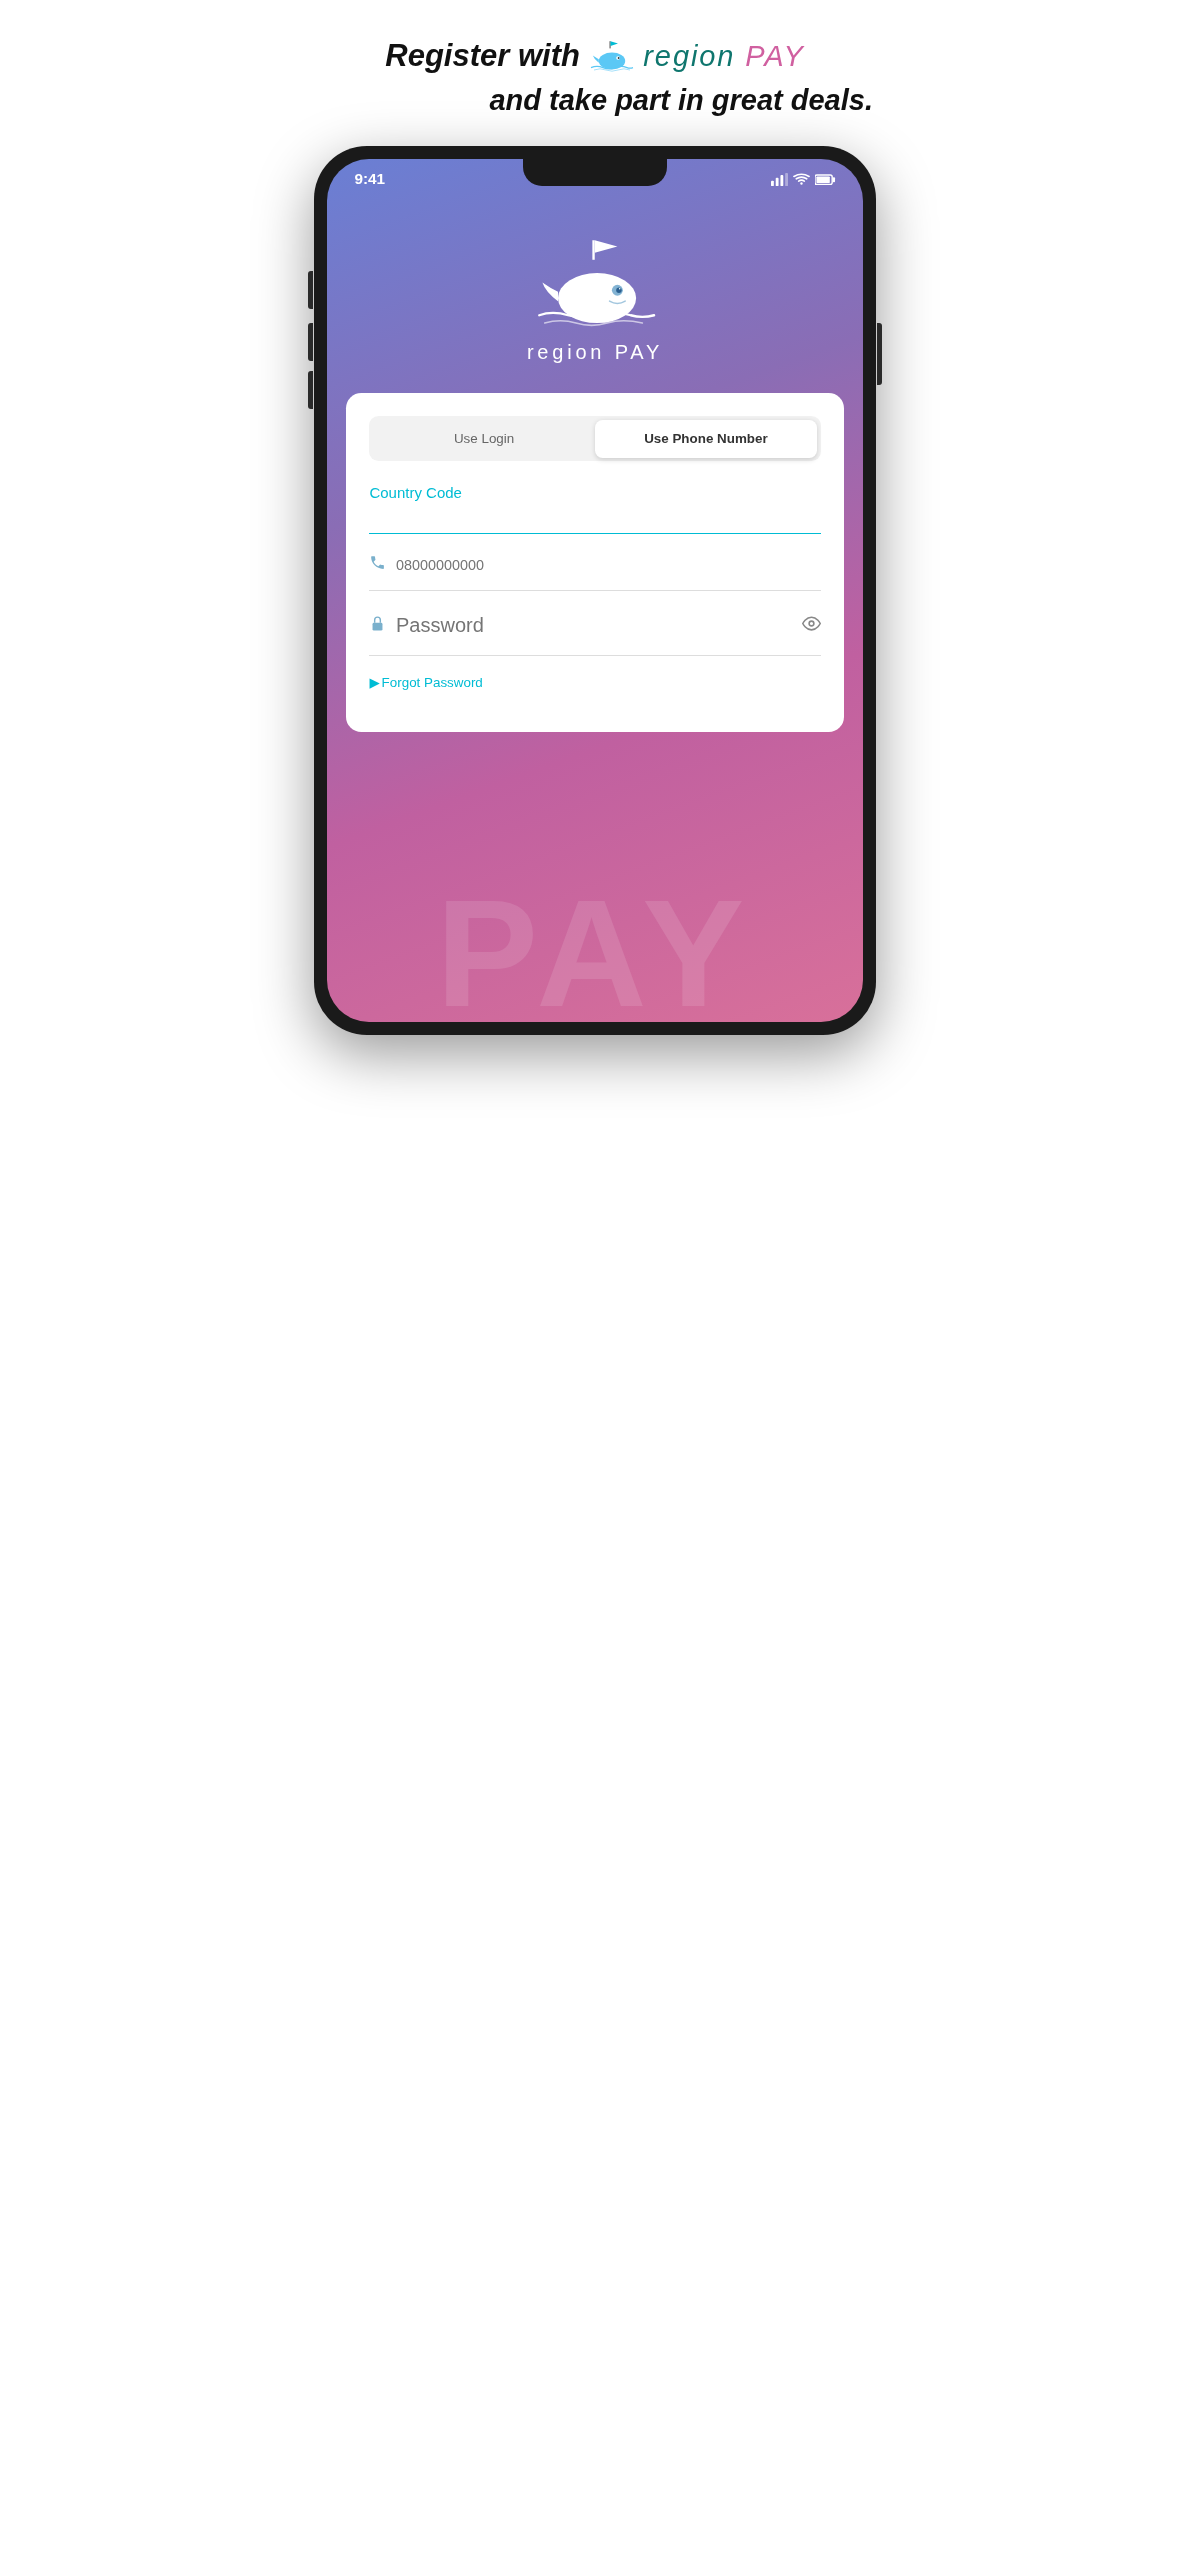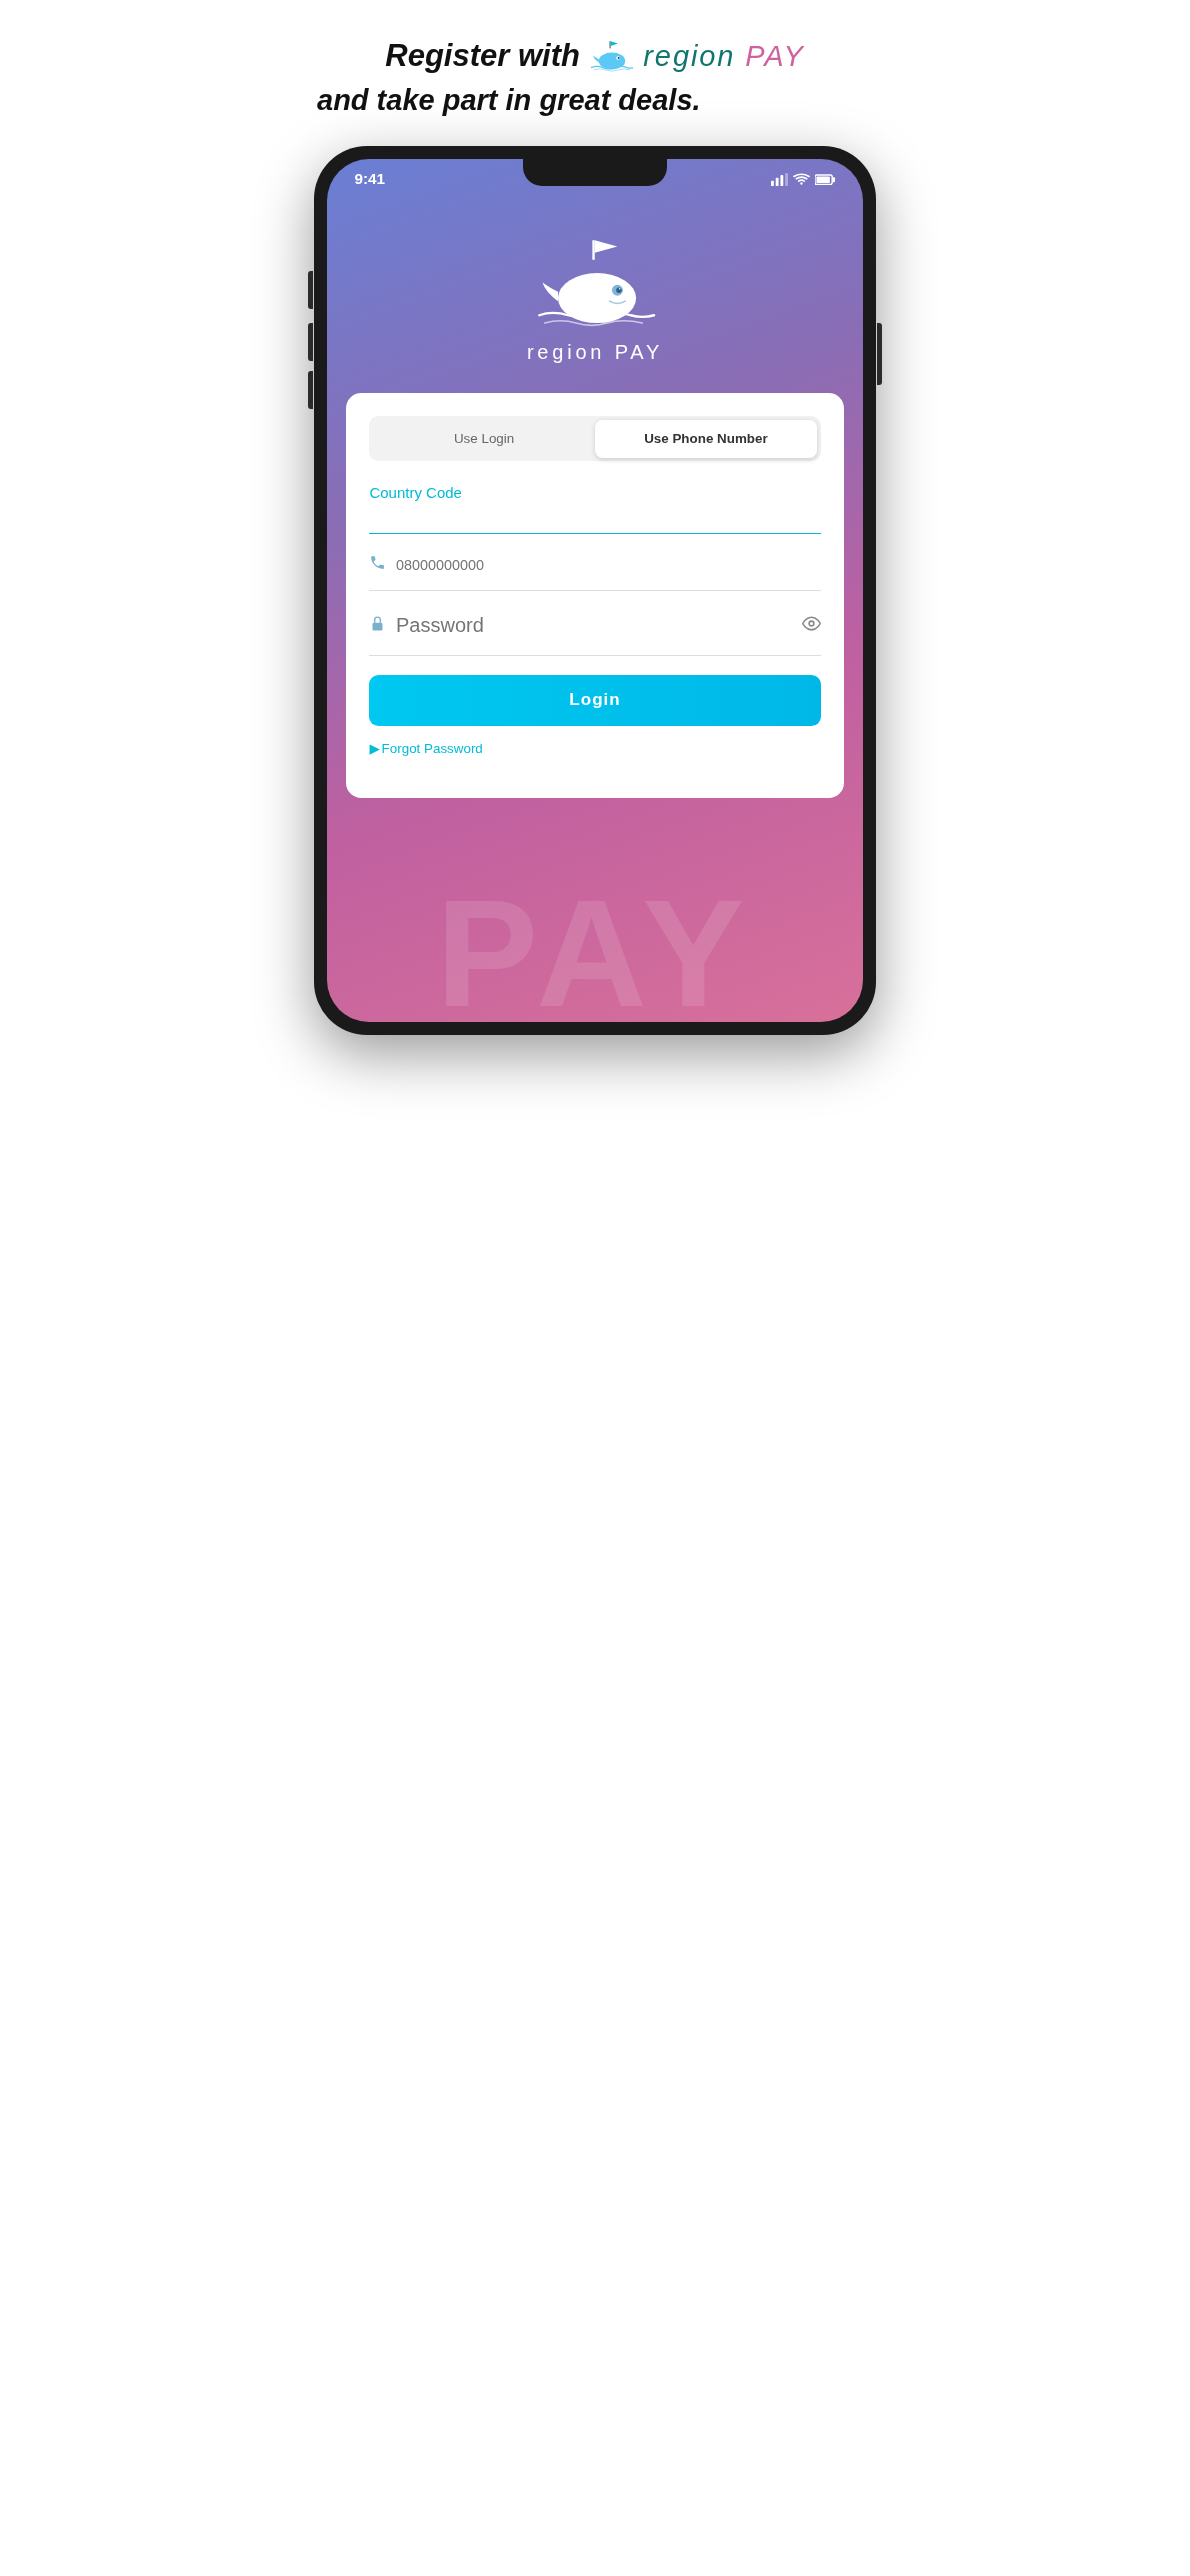--- a/index.html
+++ b/index.html
@@ -9,21 +9,21 @@
       background: #ffffff;
       font-family: -apple-system, BlinkMacSystemFont, 'Segoe UI', sans-serif;
       display: flex;
       flex-direction: column;
       align-items: center;
       min-height: 100vh;
       padding: 38px 19px;
     }
 
     .header-section {
-      text-align: left;
+      text-align: right;
       margin-bottom: 29px;
       max-width: 556px;
       width: 100%;
     }
 
     .header-line1 {
       font-size: 31px;
       font-weight: 900;
       font-style: italic;
       color: #111;
@@ -461,21 +461,20 @@
         <input type="password" style="border: none; outline: none; flex: 1 1 0%; font-size: 20px; color: rgb(153, 153, 153); background: transparent; padding: 3.8px 0px;" placeholder="Password">
         <span class="field-eye">
           <svg width="19" height="19" viewBox="0 0 24 24" fill="none" stroke="#888" stroke-width="2" xmlns="http://www.w3.org/2000/svg">
             <path d="M1 12s4-8 11-8 11 8 11 8-4 8-11 8-11-8-11-8z"></path>
             <circle cx="12" cy="12" r="3"></circle>
           </svg>
         </span>
       </div>
 
       
-      <button class="login-btn">Login</button>
 
       
       <div class="forgot-row">
         <span class="forgot-arrow">▶</span>
         <a class="forgot-link">Forgot Password</a>
       </div>
 
       
 
     </div>

